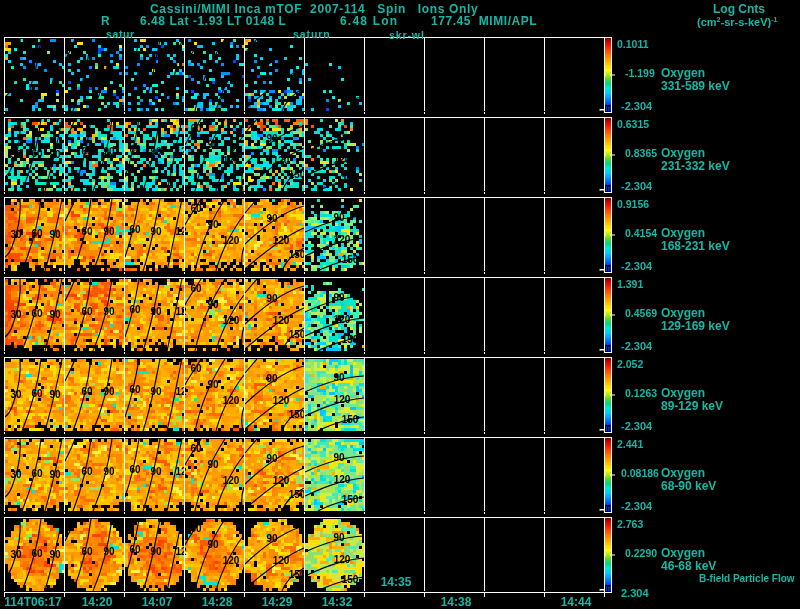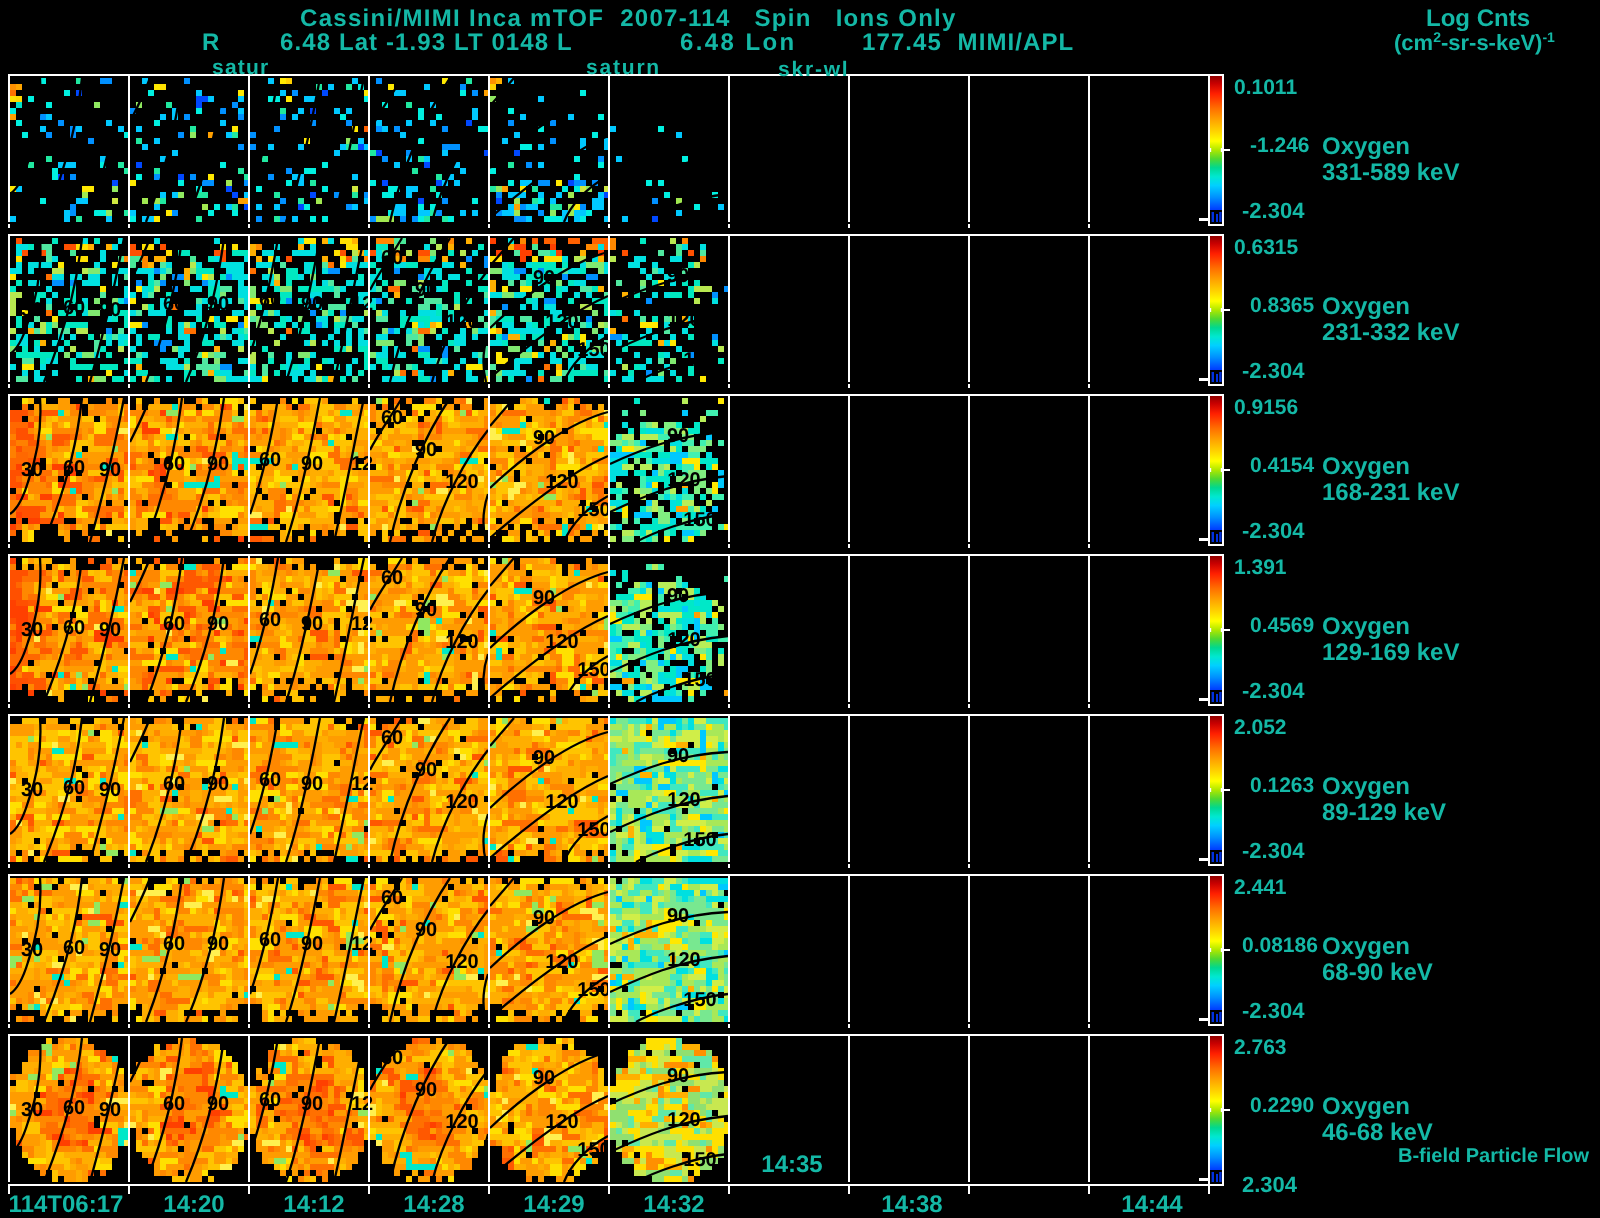--- a/index.html
+++ b/index.html
@@ -1023,21 +1023,21 @@
 <div class="t" style="left:101px;top:15px;font-size:12px">R</div>
 <div class="t" style="left:140px;top:15px;font-size:12px;letter-spacing:0.55px">6.48 Lat -1.93 LT 0148 L</div>
 <div class="t" style="left:340px;top:15px;font-size:12px;letter-spacing:1.2px">6.48 Lon</div>
 <div class="t" style="left:431px;top:15px;font-size:12px;letter-spacing:0.55px">177.45&nbsp; MIMI/APL</div>
 <div class="t" style="left:106px;top:29px;font-size:10.5px;letter-spacing:0.6px">satur</div>
 <div class="t" style="left:293px;top:29px;font-size:10.5px;letter-spacing:0.9px">saturn</div>
 <div class="t" style="left:389px;top:30px;font-size:10.5px;letter-spacing:0.9px">skr-wl</div>
 <div class="t" style="left:713px;top:3px;font-size:12px">Log Cnts</div>
 <div class="t" style="left:697px;top:16px;font-size:11px">(cm<sup>2</sup>-sr-s-keV)<sup>-1</sup></div>
 <div class="t" style="left:617px;top:39px;font-size:10.5px">0.1011</div>
-<div class="t" style="left:625px;top:68px;font-size:10.5px">-1.246</div>
+<div class="t" style="left:625px;top:68px;font-size:10.5px">-1.199</div>
 <div class="t" style="left:621px;top:100px;font-size:11px">-2.304</div>
 <div class="t" style="left:617px;top:119px;font-size:10.5px">0.6315</div>
 <div class="t" style="left:625px;top:148px;font-size:10.5px">0.8365</div>
 <div class="t" style="left:621px;top:180px;font-size:11px">-2.304</div>
 <div class="t" style="left:617px;top:199px;font-size:10.5px">0.9156</div>
 <div class="t" style="left:625px;top:228px;font-size:10.5px">0.4154</div>
 <div class="t" style="left:621px;top:260px;font-size:11px">-2.304</div>
 <div class="t" style="left:617px;top:279px;font-size:10.5px">1.391</div>
 <div class="t" style="left:625px;top:308px;font-size:10.5px">0.4569</div>
 <div class="t" style="left:621px;top:340px;font-size:11px">-2.304</div>
@@ -1053,19 +1053,19 @@
 <div class="t" style="left:661px;top:67px;font-size:12px">Oxygen<br>331-589 keV</div>
 <div class="t" style="left:661px;top:147px;font-size:12px">Oxygen<br>231-332 keV</div>
 <div class="t" style="left:661px;top:227px;font-size:12px">Oxygen<br>168-231 keV</div>
 <div class="t" style="left:661px;top:307px;font-size:12px">Oxygen<br>129-169 keV</div>
 <div class="t" style="left:661px;top:387px;font-size:12px">Oxygen<br>89-129 keV</div>
 <div class="t" style="left:661px;top:467px;font-size:12px">Oxygen<br>68-90 keV</div>
 <div class="t" style="left:661px;top:547px;font-size:12px">Oxygen<br>46-68 keV</div>
 <div class="t" style="left:699px;top:573px;font-size:10px">B-field Particle Flow</div>
 <div class="t c" style="left:33px;top:596px;font-size:12px">114T06:17</div>
 <div class="t c" style="left:97px;top:596px;font-size:12px">14:20</div>
-<div class="t c" style="left:157px;top:596px;font-size:12px">14:12</div>
+<div class="t c" style="left:157px;top:596px;font-size:12px">14:07</div>
 <div class="t c" style="left:217px;top:596px;font-size:12px">14:28</div>
 <div class="t c" style="left:277px;top:596px;font-size:12px">14:29</div>
 <div class="t c" style="left:337px;top:596px;font-size:12px">14:32</div>
 <div class="t c" style="left:396px;top:576px;font-size:12px">14:35</div>
 <div class="t c" style="left:456px;top:596px;font-size:12px">14:38</div>
 <div class="t c" style="left:516px;top:620px;font-size:12px">14:41</div>
 <div class="t c" style="left:576px;top:596px;font-size:12px">14:44</div>
 </body></html>

